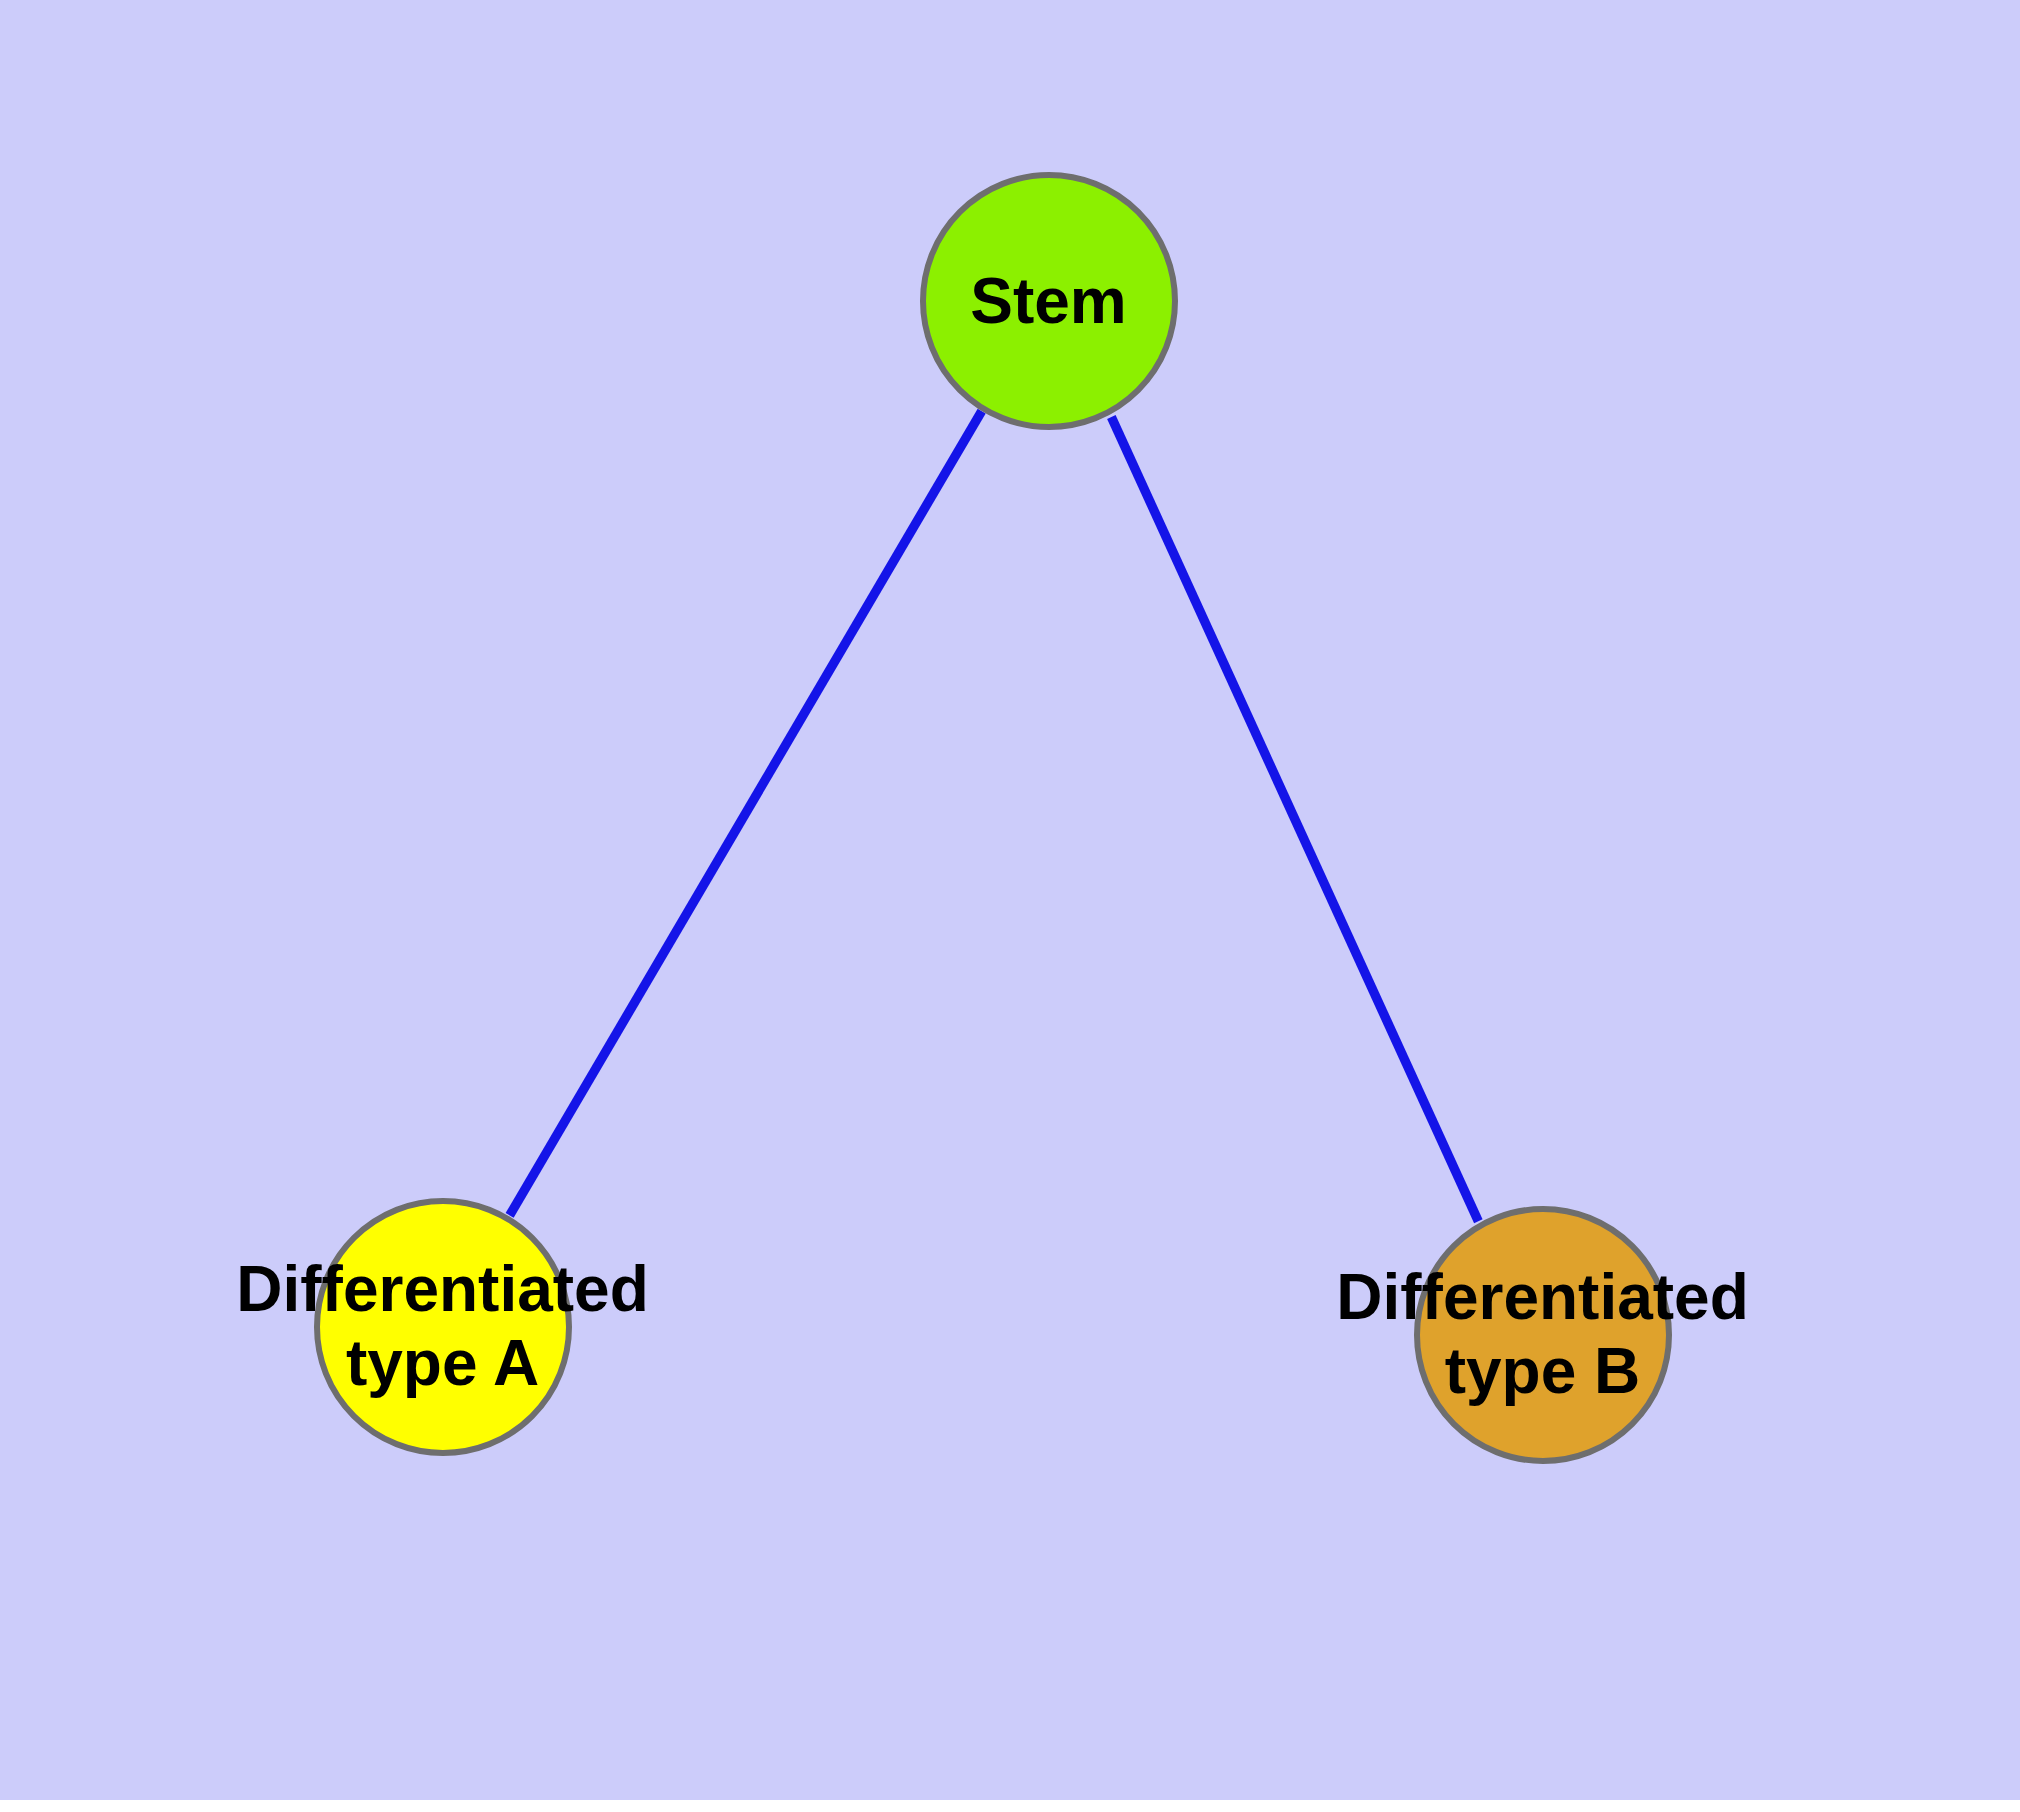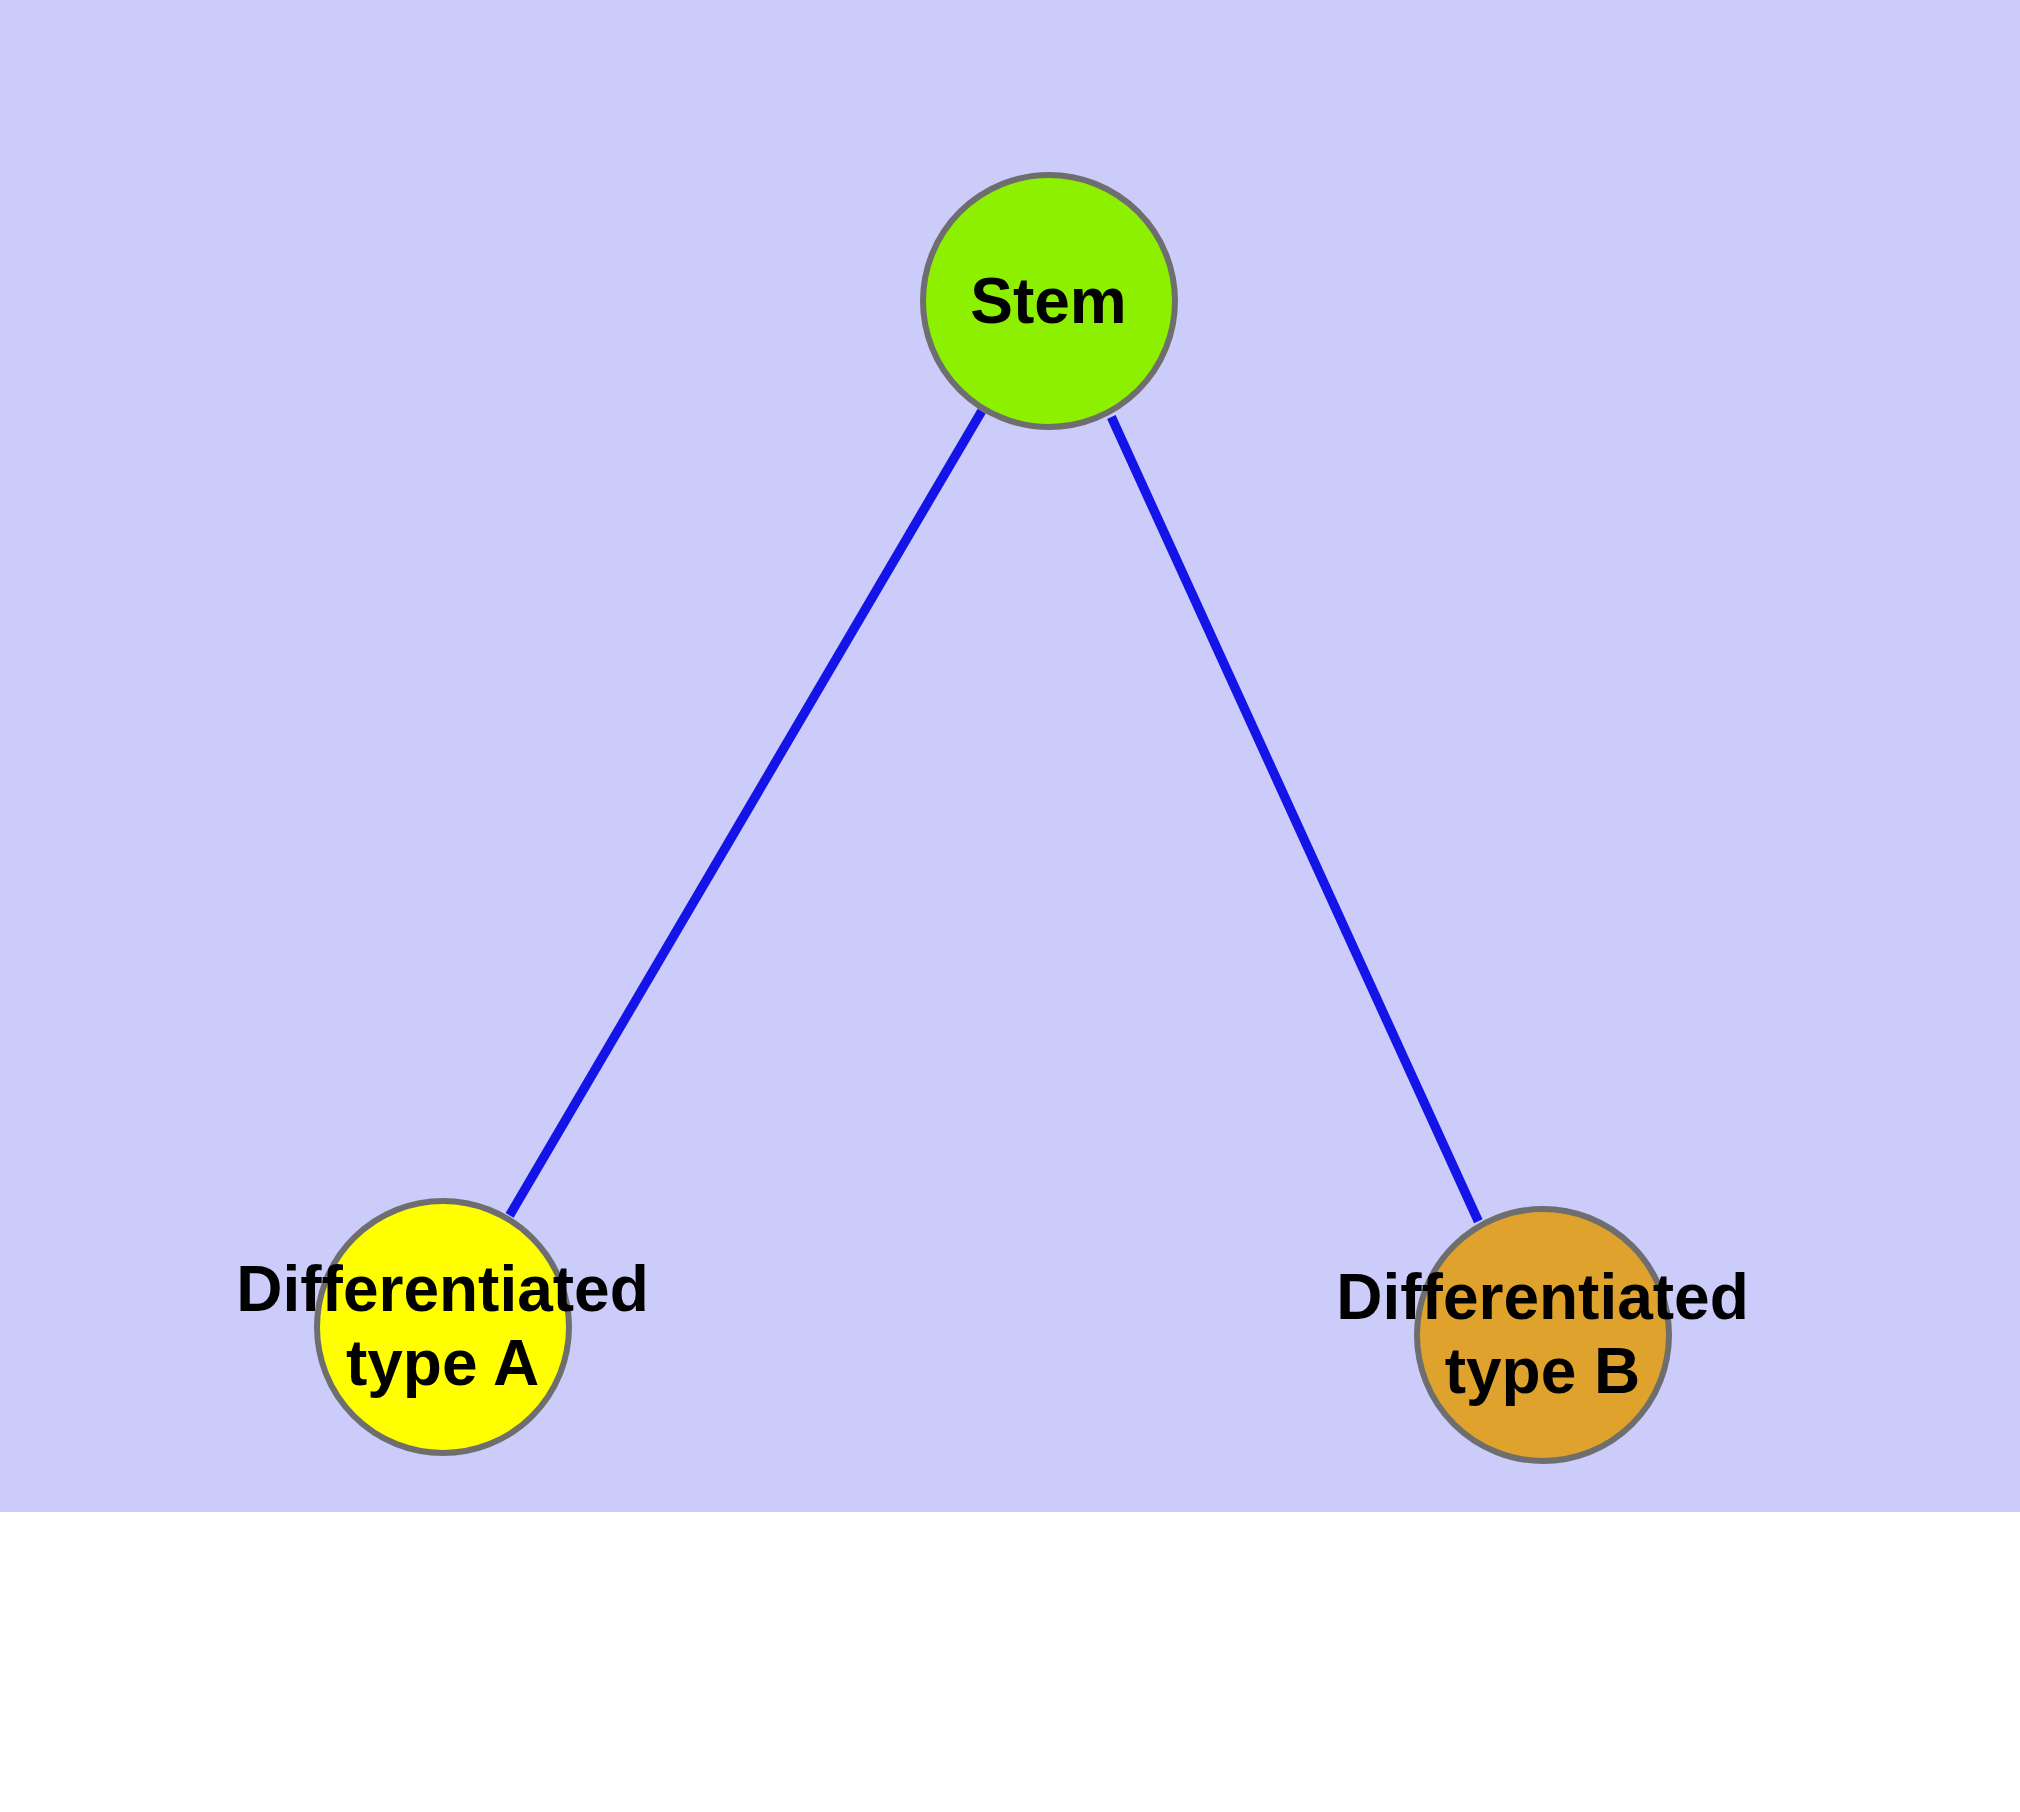--- a/index.html
+++ b/index.html
@@ -78,21 +78,21 @@
   #label-type-b {
     left: 1288px;
     top: 1242px;
     width: 509px;
     font-size: 64px;
   }
 </style>
 </head>
 <body>
 
-<div id="graph-canvas" style="width: 2021px; height: 1512px; background: rgb(204, 204, 250);">
+<div id="graph-canvas" style="width: 2021px; height: 1800px; background: rgb(204, 204, 250);">
 
   <svg id="edge-layer" viewBox="0 0 2384 2138" width="2021" height="1812" xmlns="http://www.w3.org/2000/svg">
     <line id="edge-stem-type-a" x1="1158" y1="485" x2="601" y2="1434" stroke="#1414e8" stroke-width="11" stroke-linecap="butt"></line>
     <line id="edge-stem-type-b" x1="1311" y1="492" x2="1744" y2="1441" stroke="#1414e8" stroke-width="11" stroke-linecap="butt"></line>
   </svg>
 
   <div class="graph-node" id="node-stem" style="left: 920px; top: 172px; width: 258px; height: 258px; background: rgb(140, 240, 0); border-color: rgb(110, 110, 110);"></div>
 
   <div class="graph-node" id="node-type-a" style="left: 314px; top: 1198px; width: 258px; height: 258px; background: rgb(255, 255, 0); border-color: rgb(110, 110, 110);"></div>
 

